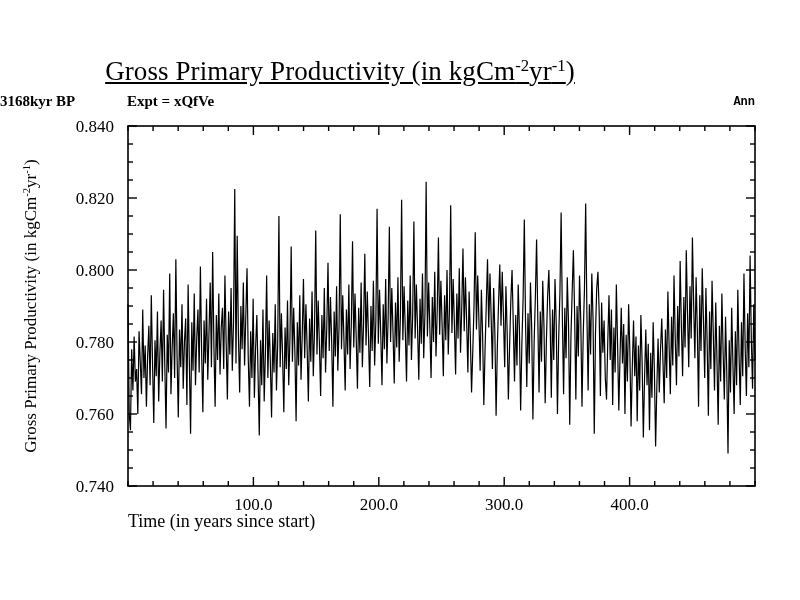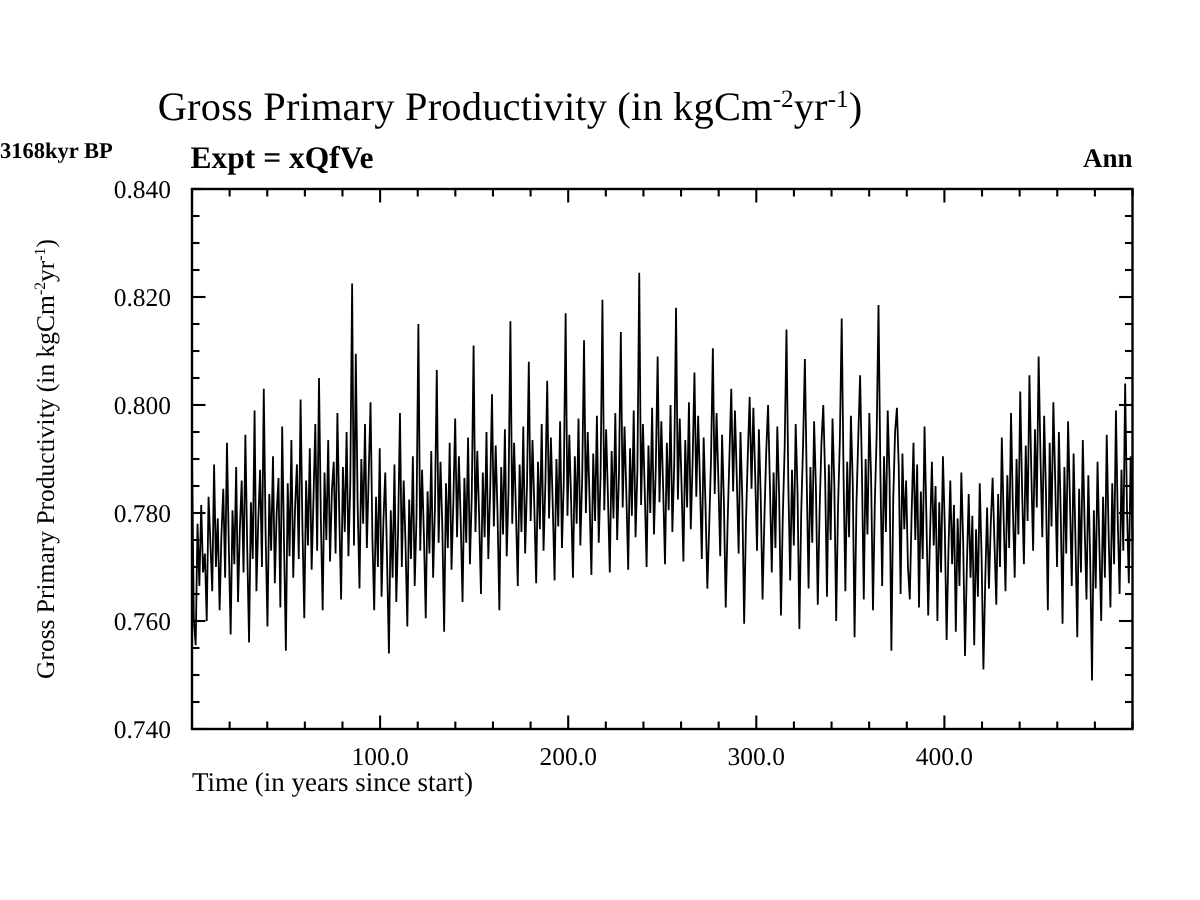--- a/index.html
+++ b/index.html
@@ -23,53 +23,54 @@
   #chart-title {
     position: absolute;
     left: 0;
     top: 56px;
     width: 680px;
     text-align: center;
     font-size: 27px;
     font-family: "Liberation Serif", "DejaVu Serif", serif;
     letter-spacing: 0.1px;
     white-space: nowrap;
+    text-decoration: underline;
   }
   #chart-title sup {
     font-size: 0.62em;
     vertical-align: 0.55em;
     letter-spacing: 0;
   }
   #expt-label {
     position: absolute;
     left: 127px;
     top: 93px;
-    font-size: 21px;
+    font-size: 15px;
     font-weight: bold;
     font-family: "Liberation Serif", "DejaVu Serif", serif;
     white-space: nowrap;
   }
   #subtitle-label {
     position: absolute;
     left: 0;
     top: 93px;
     width: 800px;
     text-align: left;
     font-size: 15px;
     font-weight: bold;
     font-family: "Liberation Serif", "DejaVu Serif", serif;
     white-space: nowrap;
   }
   #period-label {
     position: absolute;
     right: 45px;
     top: 95px;
-    font-size: 18px;
+    font-size: 12px;
     font-weight: bold;
-    font-family: Liberation Serif, serif;
+    font-family: Liberation Mono, monospace;
     white-space: nowrap;
   }
   #ylabel-wrap {
     position: absolute;
     left: 18px;
     top: 126px;
     width: 26px;
     height: 360px;
   }
   #ylabel {

